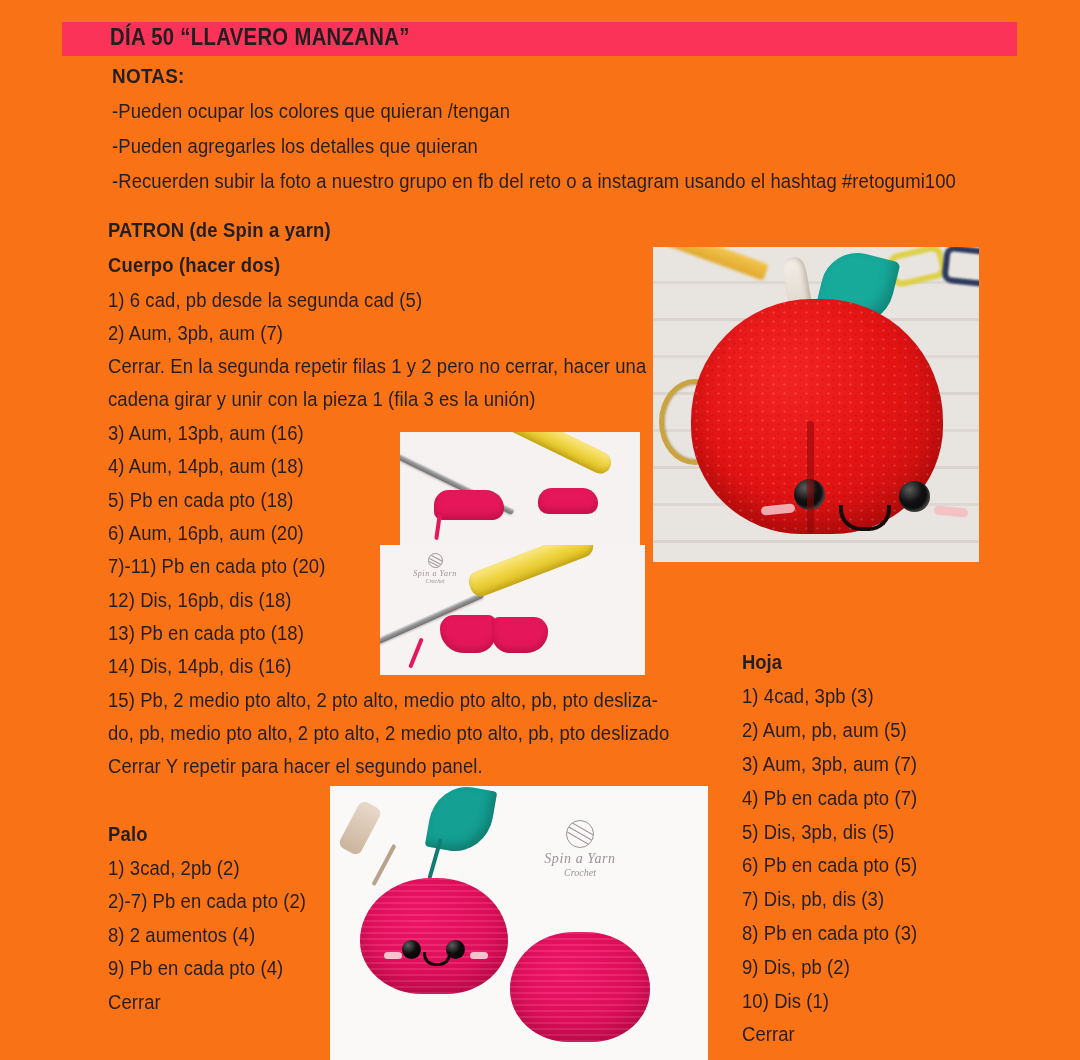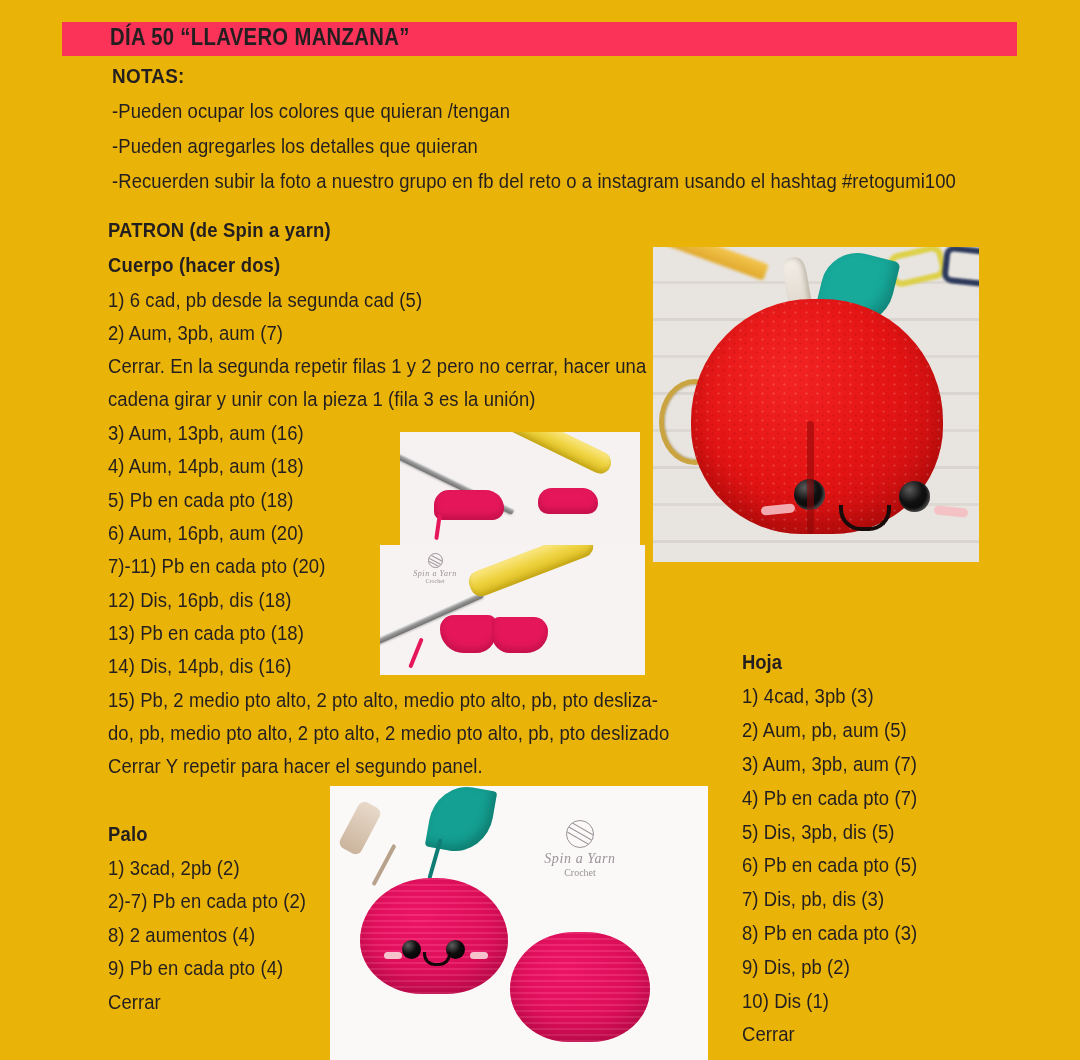--- a/index.html
+++ b/index.html
@@ -8,21 +8,21 @@
     padding: 0;
     background: #ffffff;
   }
   body {
     font-family: "Liberation Sans", sans-serif;
   }
   #page {
     position: relative;
     width: 1080px;
     height: 1060px;
-    background: #eab308;
+    background: #f97316;
     overflow: hidden;
   }
 
   
   .banner {
     position: absolute;
     left: 62px;
     top: 22px;
     width: 955px;
     height: 34px;
@@ -363,20 +363,21 @@
     width: 140%;
     height: 1.2px;
     background: #9a9298;
   }
   .wm-name {
     font-style: italic;
     letter-spacing: .6px;
     white-space: nowrap;
   }
   .wm-sub {
+    font-style: italic;
     white-space: nowrap;
   }
 </style>
 </head>
 <body>
 
 <div id="page">
 
   <div class="banner"></div>
   <div class="banner-title">DÍA 50 “LLAVERO MANZANA”</div>

